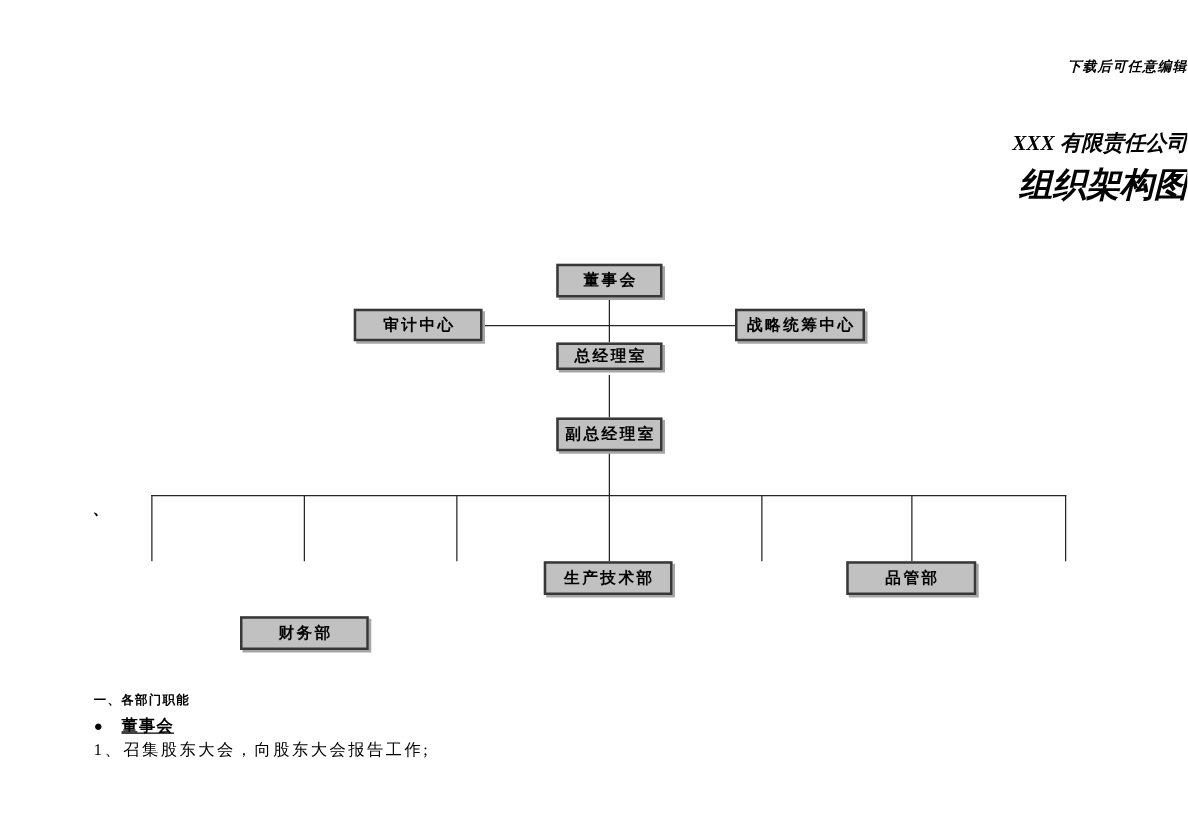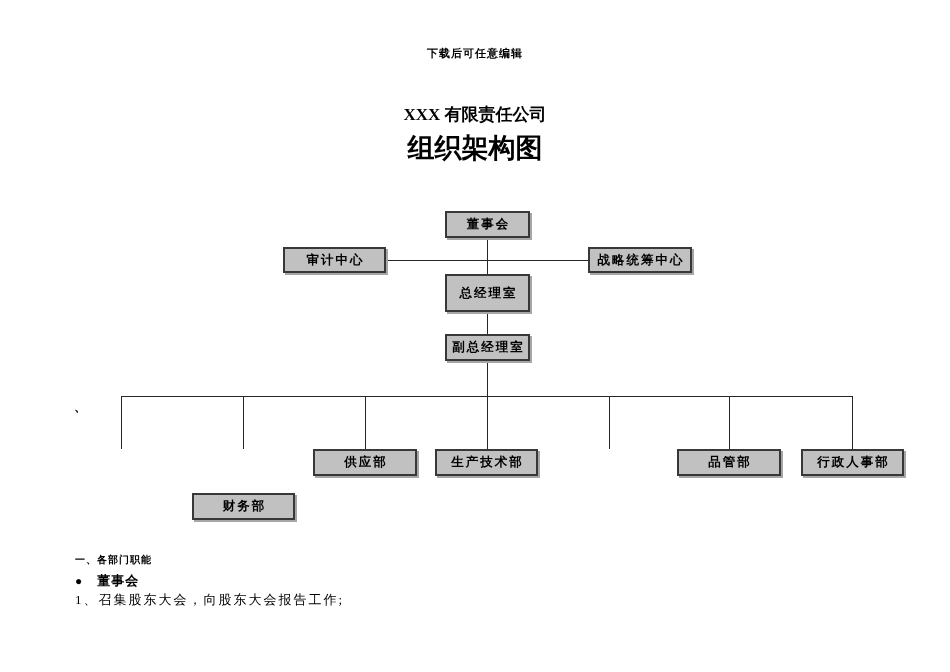--- a/index.html
+++ b/index.html
@@ -4,21 +4,21 @@
 <style>
   html, body { margin:0; padding:0; background:#ffffff; }
   .page {
     position:relative;
     width:950px; height:672px;
     background:#ffffff;
     font-family:"Liberation Serif", serif;
     color:#000;
     overflow:hidden;
   }
-  .center-text { position:absolute; left:0; width:100%; text-align:center; }
+  .center-text { position:absolute; left:0; width:100%; text-align:right;font-style:italic; }
   .header-note { top:46px; font-size:11px; font-weight:bold; letter-spacing:1px; }
   .title-line1 { top:100px; font-size:17px; font-weight:bold; line-height:30px; }
   .title-line2 { top:133px; font-size:27px; font-weight:bold; line-height:30px; }
 
   .org-box {
     position:absolute;
     box-sizing:border-box;
     background:#c1c1c1;
     border:2px solid #383838;
     box-shadow:2px 2px 0 0 #a6a6a6;
@@ -27,21 +27,21 @@
     padding-left:2px; 
     white-space:nowrap;
   }
   .line { position:absolute; background:#262626; }
   .vline { width:1px; }
   .hline { height:1px; }
 
   .stray-mark { position:absolute; left:74px; top:398px; font-size:13px; font-weight:bold; }
 
   .section-heading { position:absolute; left:75px; top:553px; font-size:10px; font-weight:bold; letter-spacing:1px; }
-  .bullet-line { position:absolute; left:75px; top:572px; font-size:13px; font-weight:bold; letter-spacing:1px; }
+  .bullet-line { position:absolute; left:75px; top:572px; font-size:13px; font-weight:bold; letter-spacing:1px;text-decoration:underline; }
   .bullet-line .bullet { display:inline-block; font-size:12px; margin-right:14px; }
   .list-item { position:absolute; left:75px; top:591px; font-size:13px; letter-spacing:2px; }
 </style>
 </head>
 <body>
 
 <div class="page">
 
   <div class="center-text header-note">下载后可任意编辑</div>
   <div class="center-text title-line1">XXX 有限责任公司</div>
@@ -56,28 +56,26 @@
   <div class="line vline" style="left:243px; top:396px; height:53px;"></div>
   <div class="line vline" style="left:365px; top:396px; height:53px;"></div>
   <div class="line vline" style="left:487px; top:396px; height:53px;"></div>
   <div class="line vline" style="left:609px; top:396px; height:53px;"></div>
   <div class="line vline" style="left:729px; top:396px; height:53px;"></div>
   <div class="line vline" style="left:852px; top:396px; height:53px;"></div>
 
   <div class="org-box" style="left:445px; top:211px; width:85px; height:27px;">董事会</div>
   <div class="org-box" style="left:283px; top:247px; width:103px; height:26px;">审计中心</div>
   <div class="org-box" style="left:588px; top:247px; width:104px; height:26px;">战略统筹中心</div>
-  <div class="org-box" style="left:445px; top:274px; width:85px; height:38px;">总经理室</div>
+  <div class="org-box" style="left:445px; top:274px; width:85px; height:22px;">总经理室</div>
   <div class="org-box" style="left:445px; top:334px; width:85px; height:27px;">副总经理室</div>
 
   <div class="org-box" style="left:192px; top:449px; width:103px; height:27px;margin-top:44px;">财务部</div>
-  <div class="org-box" style="left:313px; top:449px; width:104px; height:27px;">供应部</div>
   <div class="org-box" style="left:435px; top:449px; width:103px; height:27px;">生产技术部</div>
   <div class="org-box" style="left:677px; top:449px; width:104px; height:27px;">品管部</div>
-  <div class="org-box" style="left:801px; top:449px; width:103px; height:27px;">行政人事部</div>
 
   <div class="stray-mark">、</div>
 
   <div class="section-heading">一、各部门职能</div>
   <div class="bullet-line">
     <span class="bullet">●</span><span>董事会</span>
   </div>
   <div class="list-item">1、召集股东大会，向股东大会报告工作;</div>
 
 </div>

